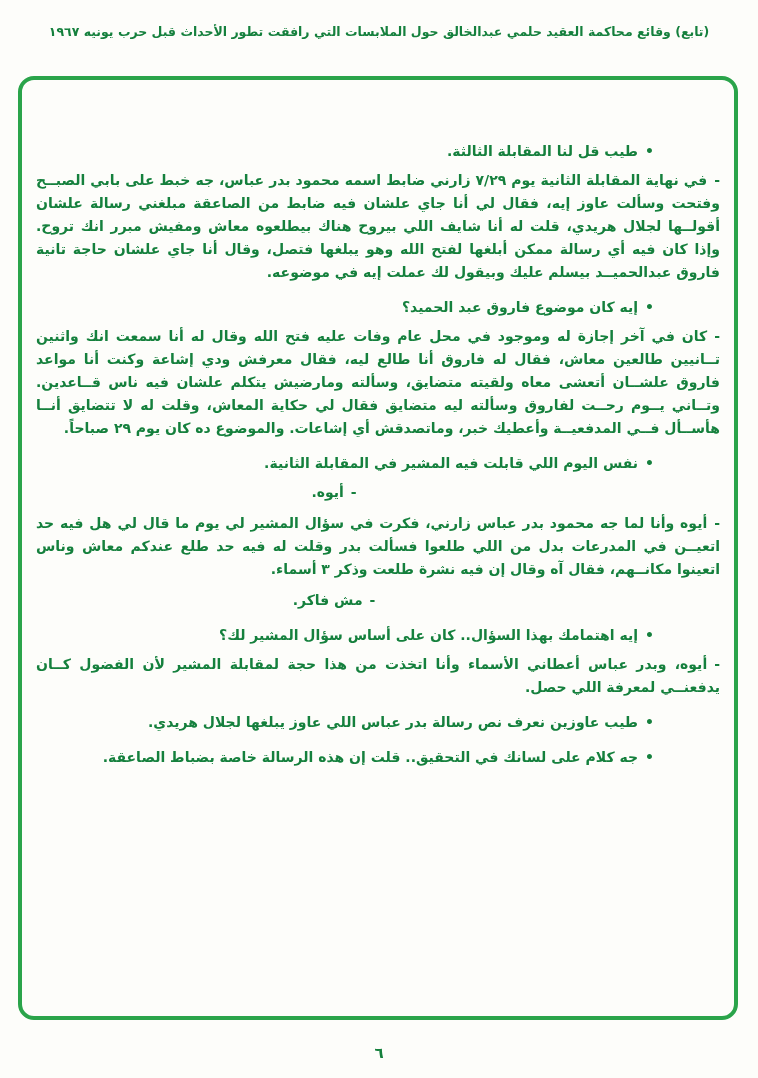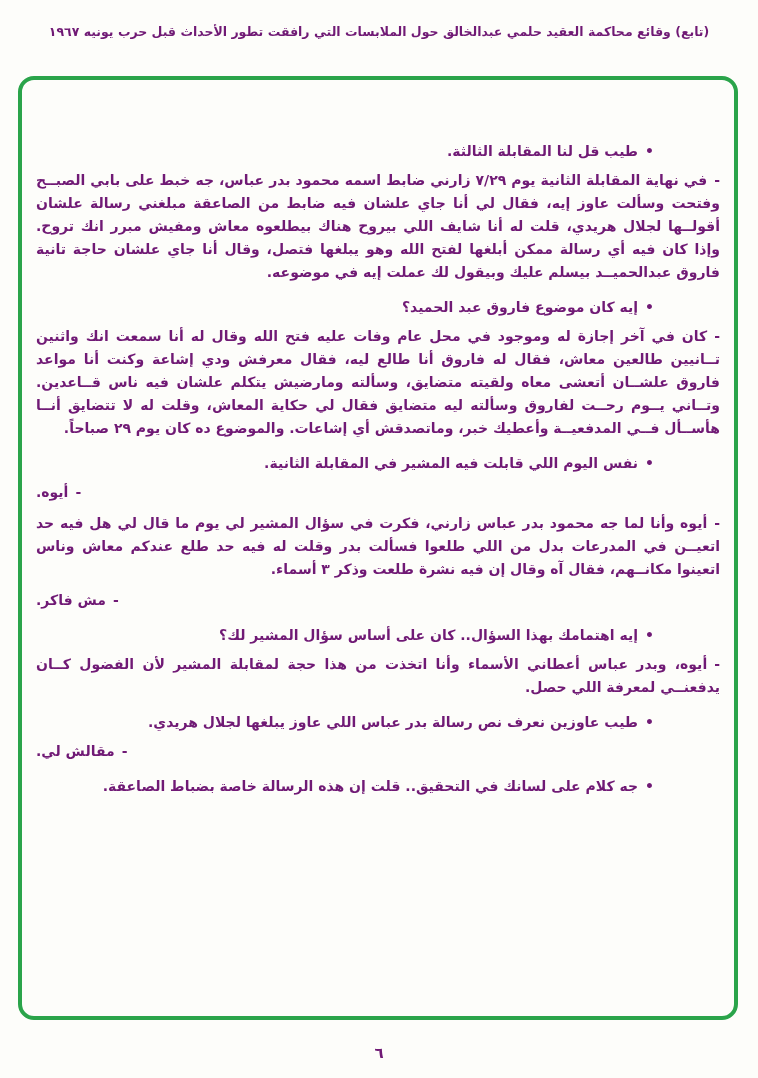--- a/index.html
+++ b/index.html
@@ -6,21 +6,21 @@
   html, body { margin: 0; padding: 0; }
   body {
     width: 758px; height: 1078px;
     background: #fdfdfa;
     font-family: "DejaVu Sans", sans-serif;
   }
   .page {
     position: relative;
     width: 758px; height: 1078px;
     direction: rtl;
-    color: #701a75;
+    color: #15803d;
     overflow: hidden;
   }
   .header {
     position: absolute;
     top: 24px; right: 30px; left: 30px;
     text-align: center;
     font-size: 12.5px;
     font-weight: 700;
     white-space: nowrap;
     letter-spacing: 0;
@@ -42,21 +42,21 @@
     padding-right: 66px;
     margin: 12px 0 6px 0;
     text-align: right;
   }
   .a-row {
     margin: 1px 0 8px 0;
     text-align: justify;
   }
   .a-row.short {
     padding-right: 88px;
-    text-align: left;
+    text-align: center;
   }
   .marker {
     display: inline;
     padding-left: 7px;
   }
   .page-number {
     position: absolute;
     bottom: 16px; right: 0; left: 0;
     text-align: center;
     font-size: 15px;
@@ -75,19 +75,18 @@
         <div class="a-row"><span class="marker">-</span><span>في نهاية المقابلة الثانية يوم ٧/٢٩ زارني ضابط اسمه محمود بدر عباس، جه خبط على بابي الصبــح وفتحت وسألت عاوز إيه، فقال لي أنا جاي علشان فيه ضابط من الصاعقة مبلغني رسالة علشان أقولــها لجلال هريدي، قلت له أنا شايف اللي بيروح هناك بيطلعوه معاش ومفيش مبرر انك تروح. وإذا كان فيه أي رسالة ممكن أبلغها لفتح الله وهو يبلغها فتصل، وقال أنا جاي علشان حاجة تانية فاروق عبدالحميــد بيسلم عليك وبيقول لك عملت إيه في موضوعه.</span></div>
         <div class="q-row"><span class="marker">•</span><span>إيه كان موضوع فاروق عبد الحميد؟</span></div>
         <div class="a-row"><span class="marker">-</span><span>كان في آخر إجازة له وموجود في محل عام وفات عليه فتح الله وقال له أنا سمعت انك واثنين تــانيين طالعين معاش، فقال له فاروق أنا طالع ليه، فقال معرفش ودي إشاعة وكنت أنا مواعد فاروق علشــان أتعشى معاه ولقيته متضايق، وسألته ومارضيش يتكلم علشان فيه ناس قــاعدين. وتــاني يــوم رحــت لفاروق وسألته ليه متضايق فقال لي حكاية المعاش، وقلت له لا تتضايق أنــا هأســأل فــي المدفعيــة وأعطيك خبر، وماتصدقش أي إشاعات. والموضوع ده كان يوم ٢٩ صباحاً.</span></div>
         <div class="q-row"><span class="marker">•</span><span>نفس اليوم اللي قابلت فيه المشير في المقابلة الثانية.</span></div>
         <div class="a-row short"><span class="marker">-</span><span>أيوه.</span></div>
         <div class="a-row"><span class="marker">-</span><span>أيوه وأنا لما جه محمود بدر عباس زارني، فكرت في سؤال المشير لي يوم ما قال لي هل فيه حد اتعيــن في المدرعات بدل من اللي طلعوا فسألت بدر وقلت له فيه حد طلع عندكم معاش وناس اتعينوا مكانــهم، فقال آه وقال إن فيه نشرة طلعت وذكر ٣ أسماء.</span></div>
         <div class="a-row short"><span class="marker">-</span><span>مش فاكر.</span></div>
         <div class="q-row"><span class="marker">•</span><span>إيه اهتمامك بهذا السؤال.. كان على أساس سؤال المشير لك؟</span></div>
         <div class="a-row"><span class="marker">-</span><span>أيوه، وبدر عباس أعطاني الأسماء وأنا اتخذت من هذا حجة لمقابلة المشير لأن الفضول كــان يدفعنــي لمعرفة اللي حصل.</span></div>
         <div class="q-row"><span class="marker">•</span><span>طيب عاوزين نعرف نص رسالة بدر عباس اللي عاوز يبلغها لجلال هريدي.</span></div>
-        <div class="a-row short"><span class="marker">-</span><span>مقالش لي.</span></div>
         <div class="q-row"><span class="marker">•</span><span>جه كلام على لسانك في التحقيق.. قلت إن هذه الرسالة خاصة بضباط الصاعقة.</span></div>
       </div>
   </div>
 
   <div class="page-number">٦</div>
 </div>
 
 </body></html>

